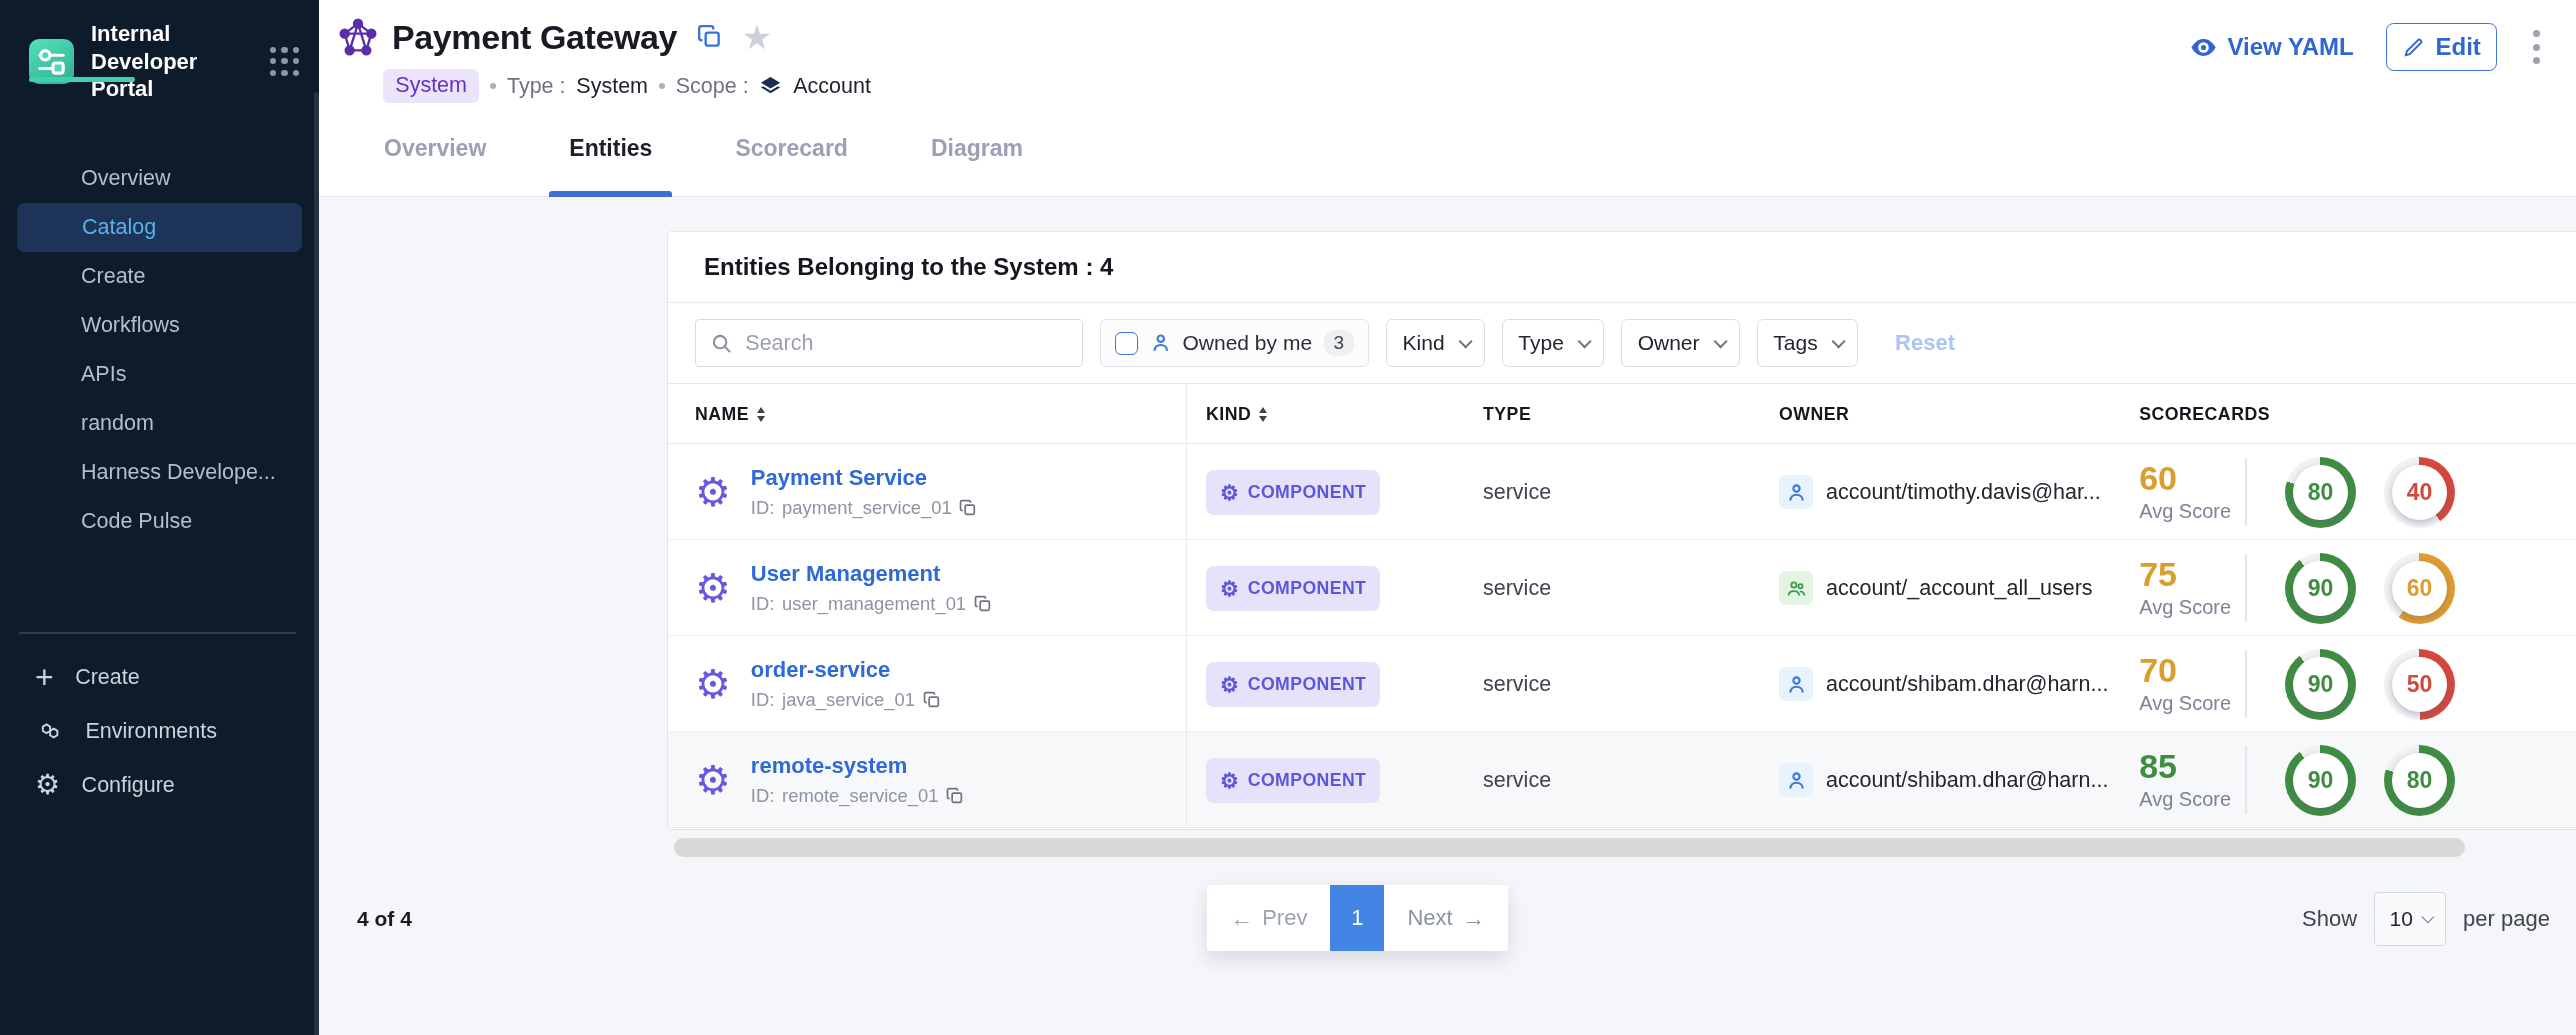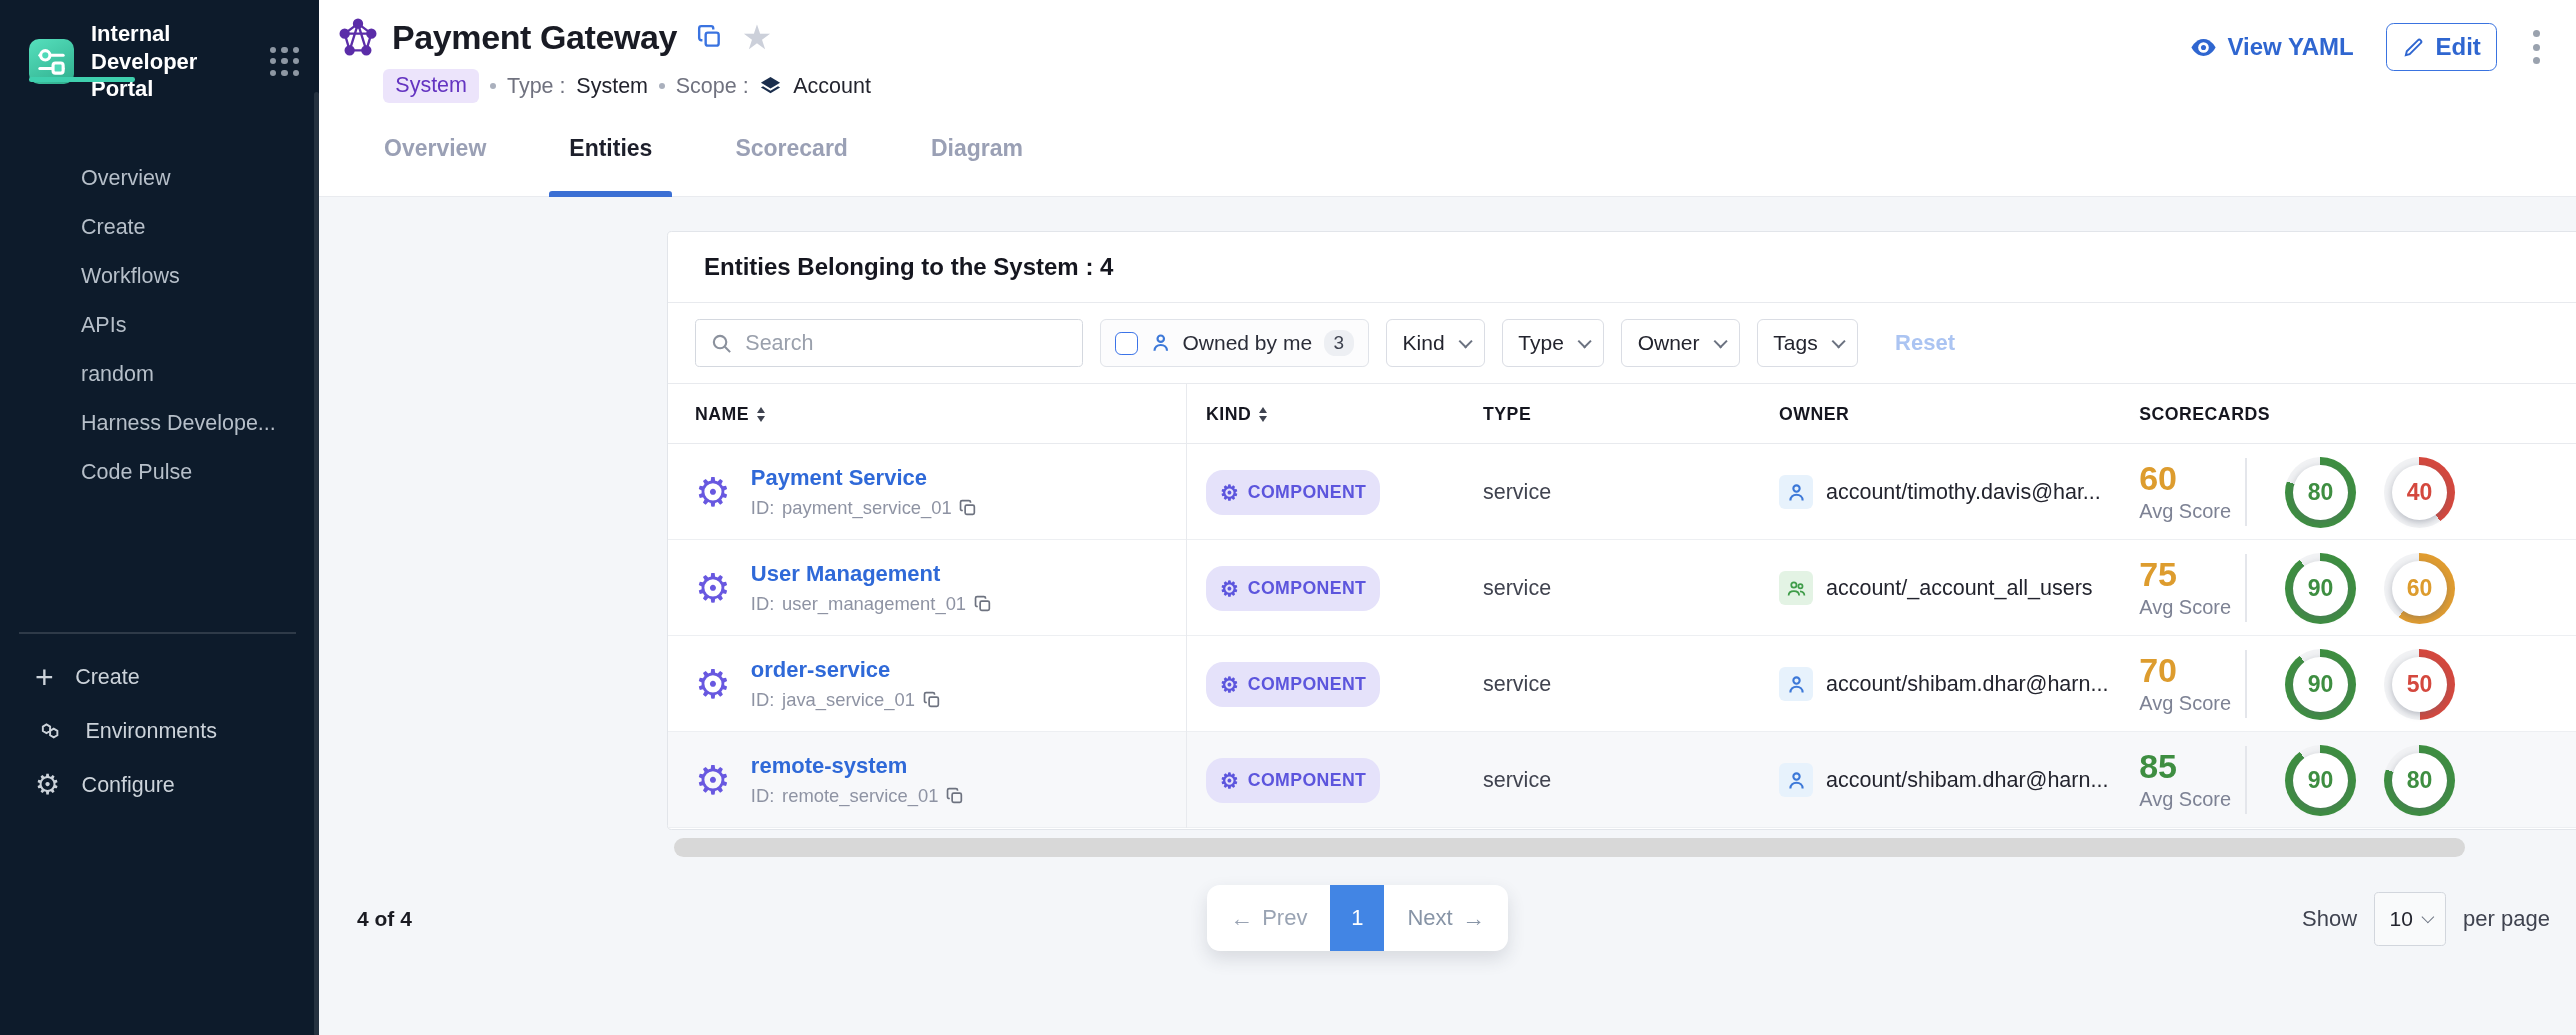--- a/index.html
+++ b/index.html
@@ -92,21 +92,21 @@
   .cell { height:96px; display:flex; align-items:center; }
   .cell-name { padding-left:27px; border-right:1.5px solid #e8eaee; gap:20px; }
   .entity-gear::before { content:"⚙"; }
   .entity-gear { font-size:40px; color:#6858e0; line-height:1; flex:0 0 auto; }
   .name-stack { display:flex; flex-direction:column; gap:6.1px; }
   .entity-link { font-size:22px; font-weight:600; color:#2f69d8; cursor:pointer; }
   .id-line { display:flex; align-items:center; gap:7.7px; font-size:18.4px; color:#8e93a3; }
   .copy-icon-sm { width:18.4px; height:18.4px; color:#6d727f; cursor:pointer; }
 
   .cell-kind { padding-left:19px; }
-  .kind-chip { background:#e5e2fa; color:#5c55dd; border-radius:17px; display:flex; align-items:center; gap:8.5px; padding:12px 14px; font-size:17.7px; font-weight:600; letter-spacing:0.4px; }
+  .kind-chip { background:#e5e2fa; color:#5c55dd; border-radius:8px; display:flex; align-items:center; gap:8.5px; padding:12px 14px; font-size:17.7px; font-weight:600; letter-spacing:0.4px; }
   .kind-gear::before { content:"⚙"; }
   .kind-gear { font-size:21px; line-height:1; }
 
   .cell-type { font-size:21.5px; color:#40434f; }
 
   .cell-owner { gap:13px; }
   .owner-ic { width:34px; height:34px; border-radius:6.1px; display:flex; align-items:center; justify-content:center; flex:0 0 auto; }
   .owner-ic svg { width:21px; height:21px; }
   [data-owner-icon="user"] .owner-ic { background:#e7f2fc; color:#3c78d8; }
   [data-owner-icon="group"] .owner-ic { background:#e3f3e4; color:#3f9c49; }
@@ -120,21 +120,21 @@
   .rings { display:flex; gap:28px; margin-left:20px; }
   .ring { width:71px; height:71px; border-radius:50%; display:flex; align-items:center; justify-content:center; cursor:pointer; }
   .ring-inner { width:55px; height:55px; border-radius:50%; background:#fff; box-shadow:0 2.3px 7.7px rgba(90,98,114,.40); display:flex; align-items:center; justify-content:center; font-size:23px; font-weight:600; }
   [data-color="green"] { color:#3e8e41; }
   [data-color="amber"] { color:#dd9c2e; }
   [data-color="red"]   { color:#d4483e; }
 
   
   .hscrollbar { position:absolute; left:355px; top:838px; width:1791px; height:19px; background:#d8d8d8; border-radius:10px; z-index:3; cursor:grab; }
   .row-summary { position:absolute; left:357px; top:907px; font-size:21px; font-weight:700; color:#1a1b22; }
-  .pagination { position:absolute; left:1207px; top:885px; height:66px; background:#fff; border-radius:13px; box-shadow:0 7.7px 18.4px rgba(40,50,70,.14); display:flex; align-items:center; overflow:hidden; }
+  .pagination { position:absolute; left:1207px; top:885px; height:66px; background:#fff; border-radius:2px; box-shadow:0 7.7px 18.4px rgba(40,50,70,.14); display:flex; align-items:center; overflow:hidden; }
   .page-btn { display:flex; align-items:center; gap:9.2px; padding:0 23px; font-size:22px; color:#99a3b3; height:66px; cursor:pointer; }
   .page-btn.next { color:#8794a6; }
   .arrow-left::before { content:"←"; font-size:23px; }
   .arrow-right::before { content:"→"; font-size:23px; }
   .page-current { width:54px; height:66px; background:#4285e4; color:#fff; font-size:22px; display:flex; align-items:center; justify-content:center; cursor:pointer; }
   .show-group { position:absolute; left:2302px; top:890px; height:57px; display:flex; align-items:center; gap:17px; font-size:22px; color:#3f4350; }
   .pp-select { width:72px; height:54px; border:1.5px solid #d2d6dd; border-radius:4.6px; background:#f9fafb; display:flex; align-items:center; justify-content:center; gap:9.2px; font-size:21px; color:#23242e; cursor:pointer; }
   .pp-select .chev { width:8.5px; height:8.5px; border-width:1.9px; }
 </style>
 </head>
@@ -163,20 +163,23 @@
         <i></i>
       </span>
   </div>
   <span class="logo-underline"></span>
 
   <nav class="nav-list" id="nav-list">
   <div class="nav-item" data-active="false">
     <span>Overview</span>
   </div>
 
+  <div class="nav-item" data-active="true">
+    <span>Catalog</span>
+  </div>
 
   <div class="nav-item" data-active="false">
     <span>Create</span>
   </div>
 
 
   <div class="nav-item" data-active="false">
     <span>Workflows</span>
   </div>
 

